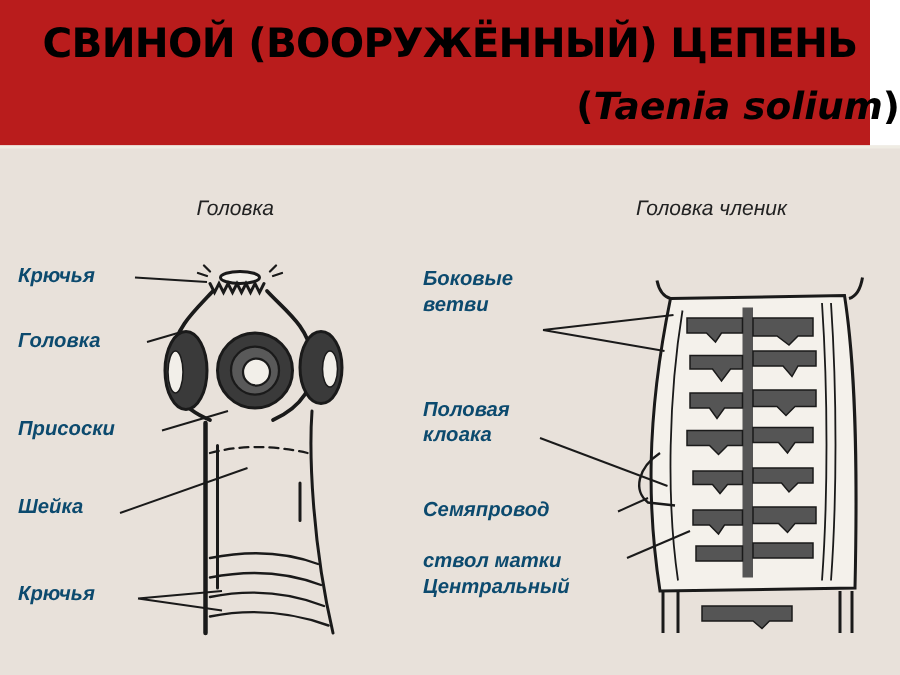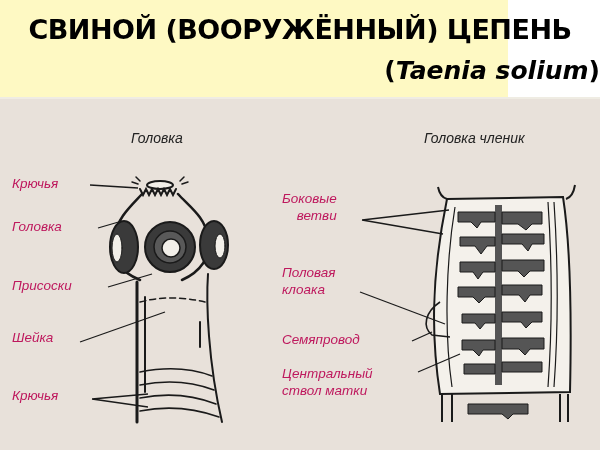--- a/index.html
+++ b/index.html
@@ -1,22 +1,22 @@
 <!DOCTYPE html>
 <html><head>
 <meta charset="utf-8">
 <style>
   html, body { margin:0; padding:0; }
   body { width:600px; height:450px; position:relative; overflow:hidden; background:#ffffff; font-family:"Liberation Sans", sans-serif; }
-  .title-area { position:absolute; left:0; top:0; width:508px; height:97px; background:#fef9c3; }
+  .title-area { position:absolute; left:0; top:0; width:580px; height:97px; background:#b91c1c; }
   .title-line1 { position:absolute; left:0; top:14px; width:600px; text-align:center; font-family:"DejaVu Sans", sans-serif; font-weight:bold; font-size:27px; letter-spacing:-0.5px; color:#000; }
   .title-line2 { position:absolute; left:0; top:56px; width:600px; text-align:right; font-family:"DejaVu Sans", sans-serif; font-weight:bold; font-size:25px; color:#000; }
   .title-line2 i { font-style:italic; }
   .figure { position:absolute; left:0; top:97px; width:600px; height:353px; background:#e8e1da; border-top:2px solid #efece3; }
-  .lbl { position:absolute; font-family:"Liberation Sans", sans-serif; font-style:italic; font-weight:normal; font-size:13.5px; color:#be185d; line-height:17px; white-space:nowrap; }
+  .lbl { position:absolute; font-family:"Liberation Sans", sans-serif; font-style:italic; font-weight:bold; font-size:13.5px; color:#0c4a6e; line-height:17px; white-space:nowrap; }
   .lbl.head { font-weight:normal; font-size:14px; color:#222; }
   svg.art { position:absolute; left:0; top:0; }
 </style>
 </head>
 <body>
 
 <div class="title-area">
   <div class="title-line1">СВИНОЙ (ВООРУЖЁННЫЙ) ЦЕПЕНЬ</div>
   <div class="title-line2"><span>(</span><i>Taenia solium</i><span>)</span></div>
 </div>
@@ -102,26 +102,26 @@
   </svg>
 
   <div class="lbl head" style="left:131px; top:31px;">Головка</div>
   <div class="lbl" style="left:12px; top:76px;">Крючья</div>
   <div class="lbl" style="left:12px; top:119px;">Головка</div>
   <div class="lbl" style="left:12px; top:178px;">Присоски</div>
   <div class="lbl" style="left:12px; top:230px;">Шейка</div>
   <div class="lbl" style="left:12px; top:288px;">Крючья</div>
 
   <div class="lbl head" style="left:424px; top:31px;">Головка членик</div>
-  <div class="lbl" style="left:282px; top:91px;text-align:right;">
+  <div class="lbl" style="left:282px; top:78px;">
       <div>Боковые</div>
       <div>ветви</div>
     </div>
   <div class="lbl" style="left:282px; top:165px;">
       <div>Половая</div>
       <div>клоака</div>
     </div>
   <div class="lbl" style="left:282px; top:232px;">Семяпровод</div>
   <div class="lbl" style="left:282px; top:266px;">
+      <div>ствол матки</div>
       <div>Центральный</div>
-      <div>ствол матки</div>
     </div>
 </div>
 
 </body></html>

